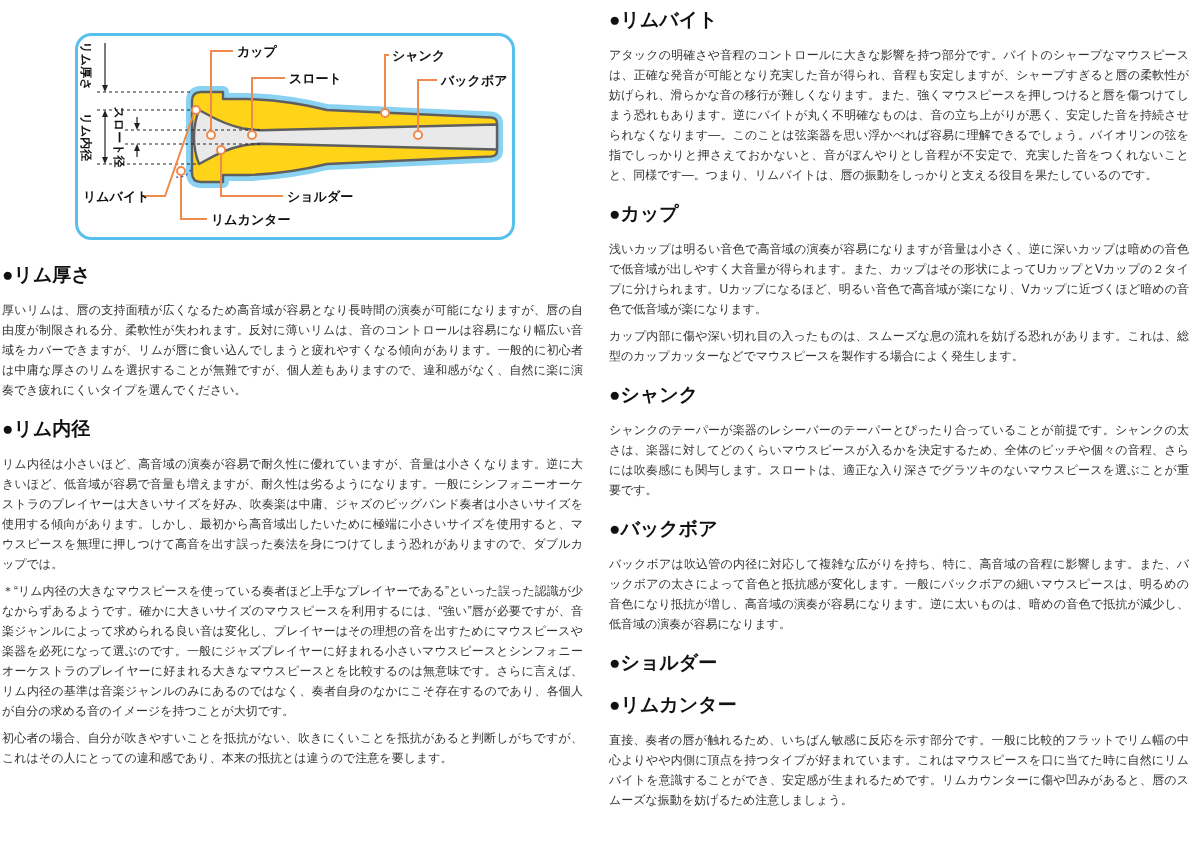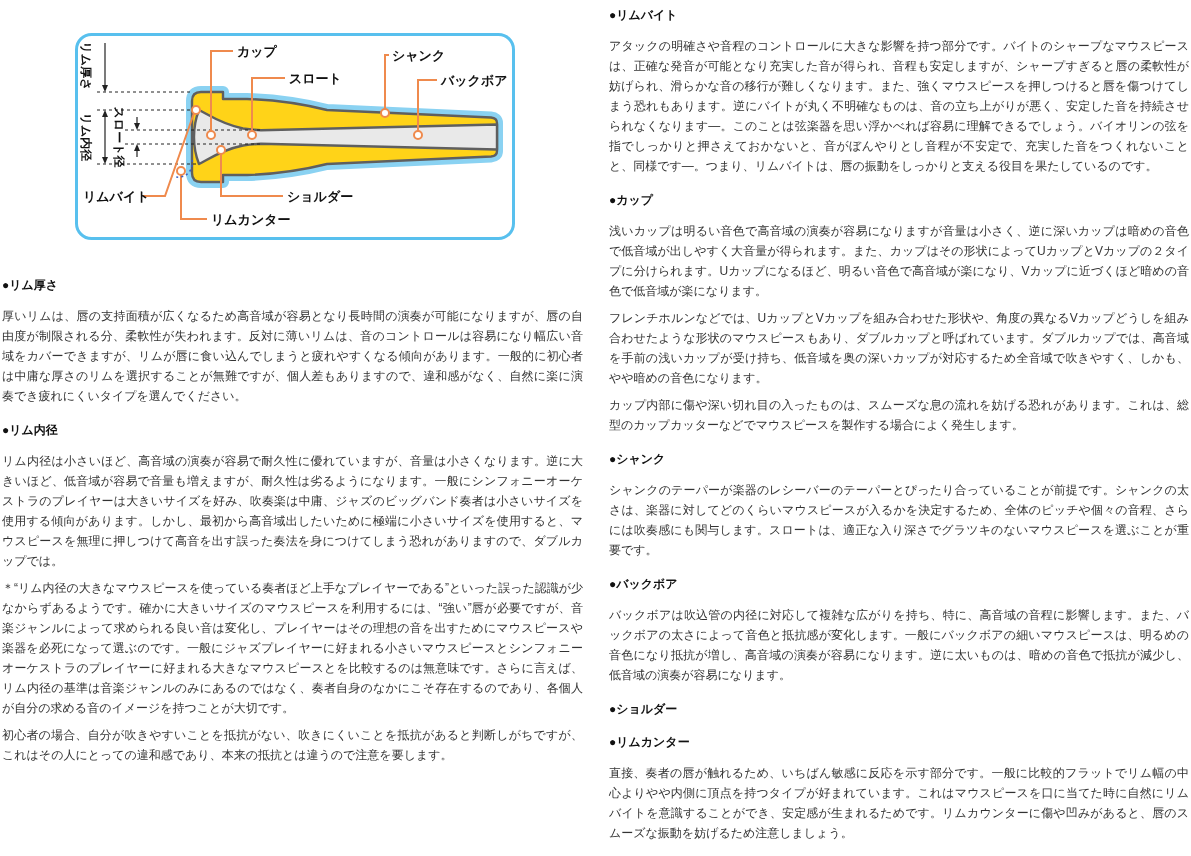--- a/index.html
+++ b/index.html
@@ -4,22 +4,22 @@
 <style>
   html,body{margin:0;padding:0;}
   body{
     width:1191px;height:856px;overflow:hidden;background:#ffffff;
     font-family:"Liberation Sans","DejaVu Sans",sans-serif;color:#333;
   }
   .page{display:flex;align-items:flex-start;}
   .col-left{width:581px;margin-left:2px;flex:none;}
   .col-right{width:580px;margin-left:26px;flex:none;}
   .diagram-wrap{margin:33px 0 0 73px;}
-  .topic-heading{font-size:12px;font-weight:bold;color:#111;margin:16px 0 12px;}
-  .col-left .topic:first-child .topic-heading{margin-top:33px;}
+  .topic-heading{font-size:19px;font-weight:bold;color:#111;margin:16px 0 12px;}
+  .col-left .topic:first-child .topic-heading{margin-top:18px;}
   .col-right .topic:first-child .topic-heading{margin-top:7px;}
   .topic-para{font-size:12px;line-height:20px;margin:6px 0 7px;text-align:justify;}
   svg text{font-family:"Liberation Sans","DejaVu Sans",sans-serif;}
   .dia-label{font-size:13px;font-weight:bold;fill:#111;}
   .dia-vlabel{font-size:12px;font-weight:bold;fill:#111;}
 </style>
 </head>
 <body>
 
 <div class="page">
@@ -110,21 +110,20 @@
 
   <div class="col-right">
     <div id="right-sections">
         <section class="topic">
           <h3 class="topic-heading">●リムバイト</h3>
           <p class="topic-para">アタックの明確さや音程のコントロールに大きな影響を持つ部分です。バイトのシャープなマウスピースは、正確な発音が可能となり充実した音が得られ、音程も安定しますが、シャープすぎると唇の柔軟性が妨げられ、滑らかな音の移行が難しくなります。また、強くマウスピースを押しつけると唇を傷つけてしまう恐れもあります。逆にバイトが丸く不明確なものは、音の立ち上がりが悪く、安定した音を持続させられなくなります―。このことは弦楽器を思い浮かべれば容易に理解できるでしょう。バイオリンの弦を指でしっかりと押さえておかないと、音がぼんやりとし音程が不安定で、充実した音をつくれないことと、同様です―。つまり、リムバイトは、唇の振動をしっかりと支える役目を果たしているのです。</p>
         </section>
         <section class="topic">
           <h3 class="topic-heading">●カップ</h3>
           <p class="topic-para">浅いカップは明るい音色で高音域の演奏が容易になりますが音量は小さく、逆に深いカップは暗めの音色で低音域が出しやすく大音量が得られます。また、カップはその形状によってUカップとVカップの２タイプに分けられます。Uカップになるほど、明るい音色で高音域が楽になり、Vカップに近づくほど暗めの音色で低音域が楽になります。</p>
-          <p class="topic-para">フレンチホルンなどでは、UカップとVカップを組み合わせた形状や、角度の異なるVカップどうしを組み合わせたような形状のマウスピースもあり、ダブルカップと呼ばれています。ダブルカップでは、高音域を手前の浅いカップが受け持ち、低音域を奥の深いカップが対応するため全音域で吹きやすく、しかも、やや暗めの音色になります。</p>
           <p class="topic-para">カップ内部に傷や深い切れ目の入ったものは、スムーズな息の流れを妨げる恐れがあります。これは、総型のカップカッターなどでマウスピースを製作する場合によく発生します。</p>
         </section>
         <section class="topic">
           <h3 class="topic-heading">●シャンク</h3>
           <p class="topic-para">シャンクのテーパーが楽器のレシーバーのテーパーとぴったり合っていることが前提です。シャンクの太さは、楽器に対してどのくらいマウスピースが入るかを決定するため、全体のピッチや個々の音程、さらには吹奏感にも関与します。スロートは、適正な入り深さでグラツキのないマウスピースを選ぶことが重要です。</p>
         </section>
         <section class="topic">
           <h3 class="topic-heading">●バックボア</h3>
           <p class="topic-para">バックボアは吹込管の内径に対応して複雑な広がりを持ち、特に、高音域の音程に影響します。また、バックボアの太さによって音色と抵抗感が変化します。一般にバックボアの細いマウスピースは、明るめの音色になり抵抗が増し、高音域の演奏が容易になります。逆に太いものは、暗めの音色で抵抗が減少し、低音域の演奏が容易になります。</p>
         </section>

